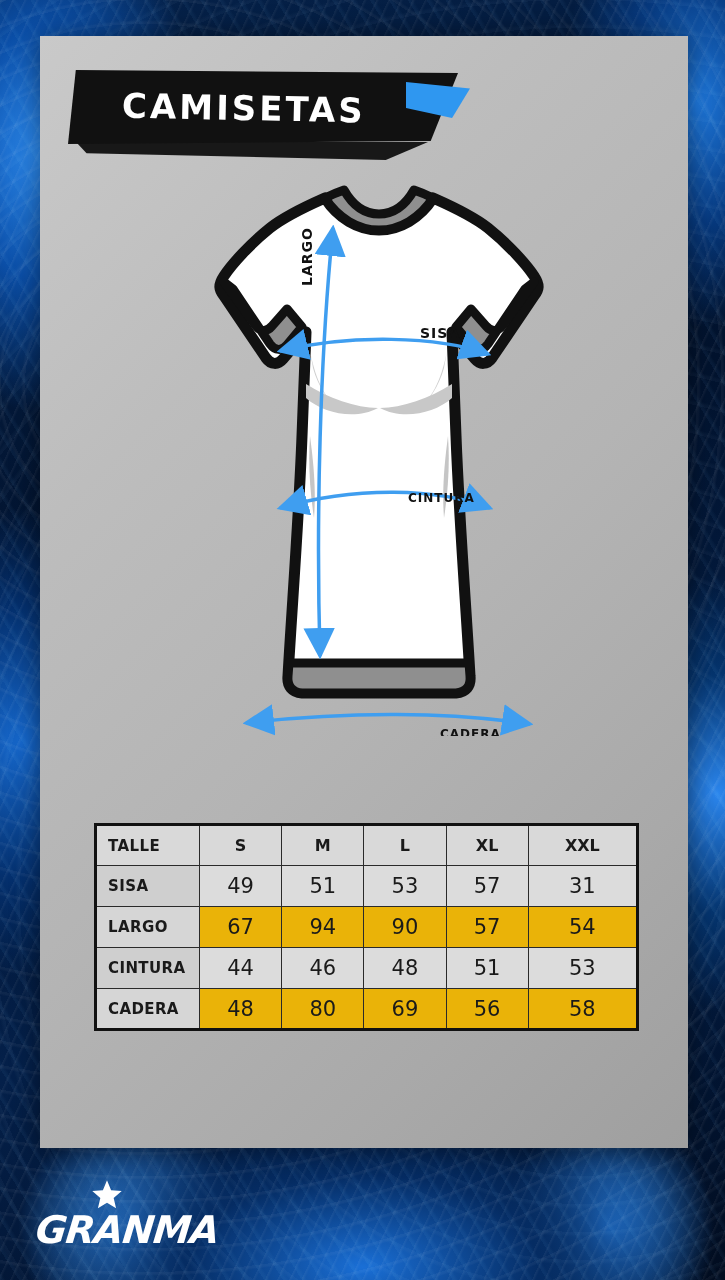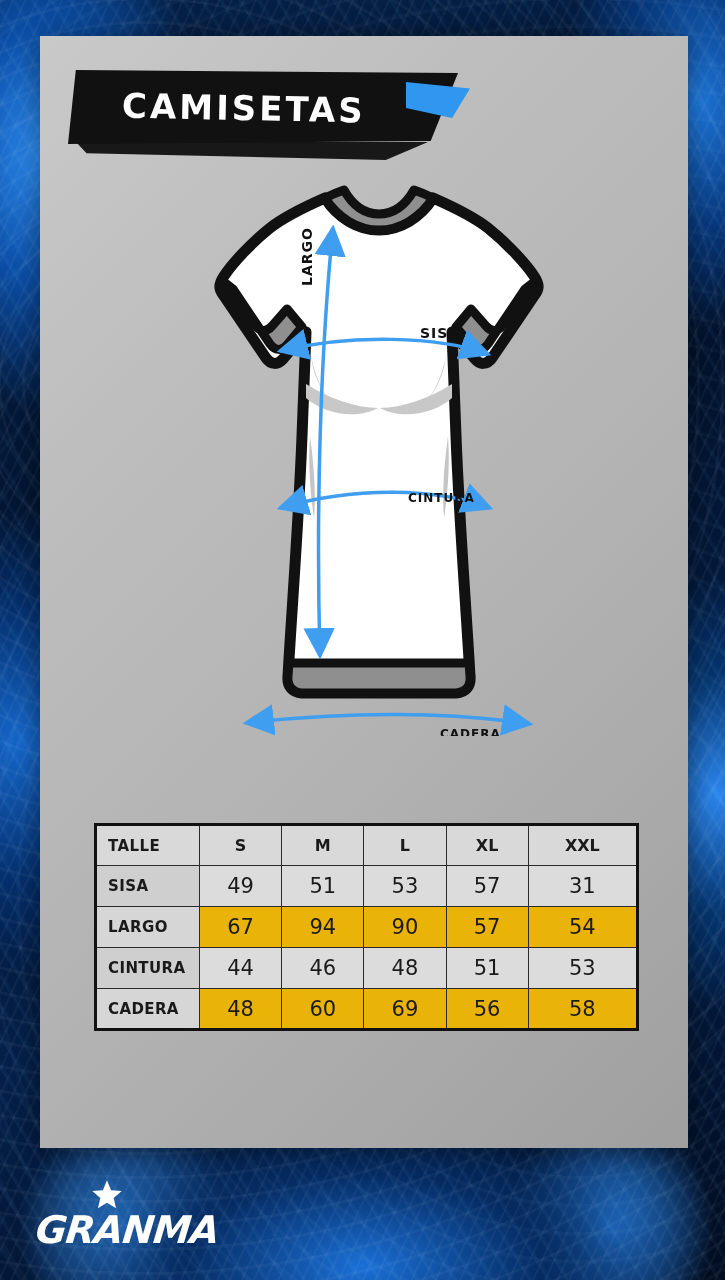--- a/index.html
+++ b/index.html
@@ -304,21 +304,21 @@
         <td class="rowhead">CINTURA</td>
         <td>44</td>
         <td>46</td>
         <td>48</td>
         <td>51</td>
         <td>53</td>
       </tr>
       <tr>
         <td class="rowhead">CADERA</td>
         <td>48</td>
-        <td>60</td>
+        <td>80</td>
         <td>69</td>
         <td>56</td>
         <td>58</td>
       </tr>
     </tbody>
   </table>
 
 </div>
 
 <div id="footer">

